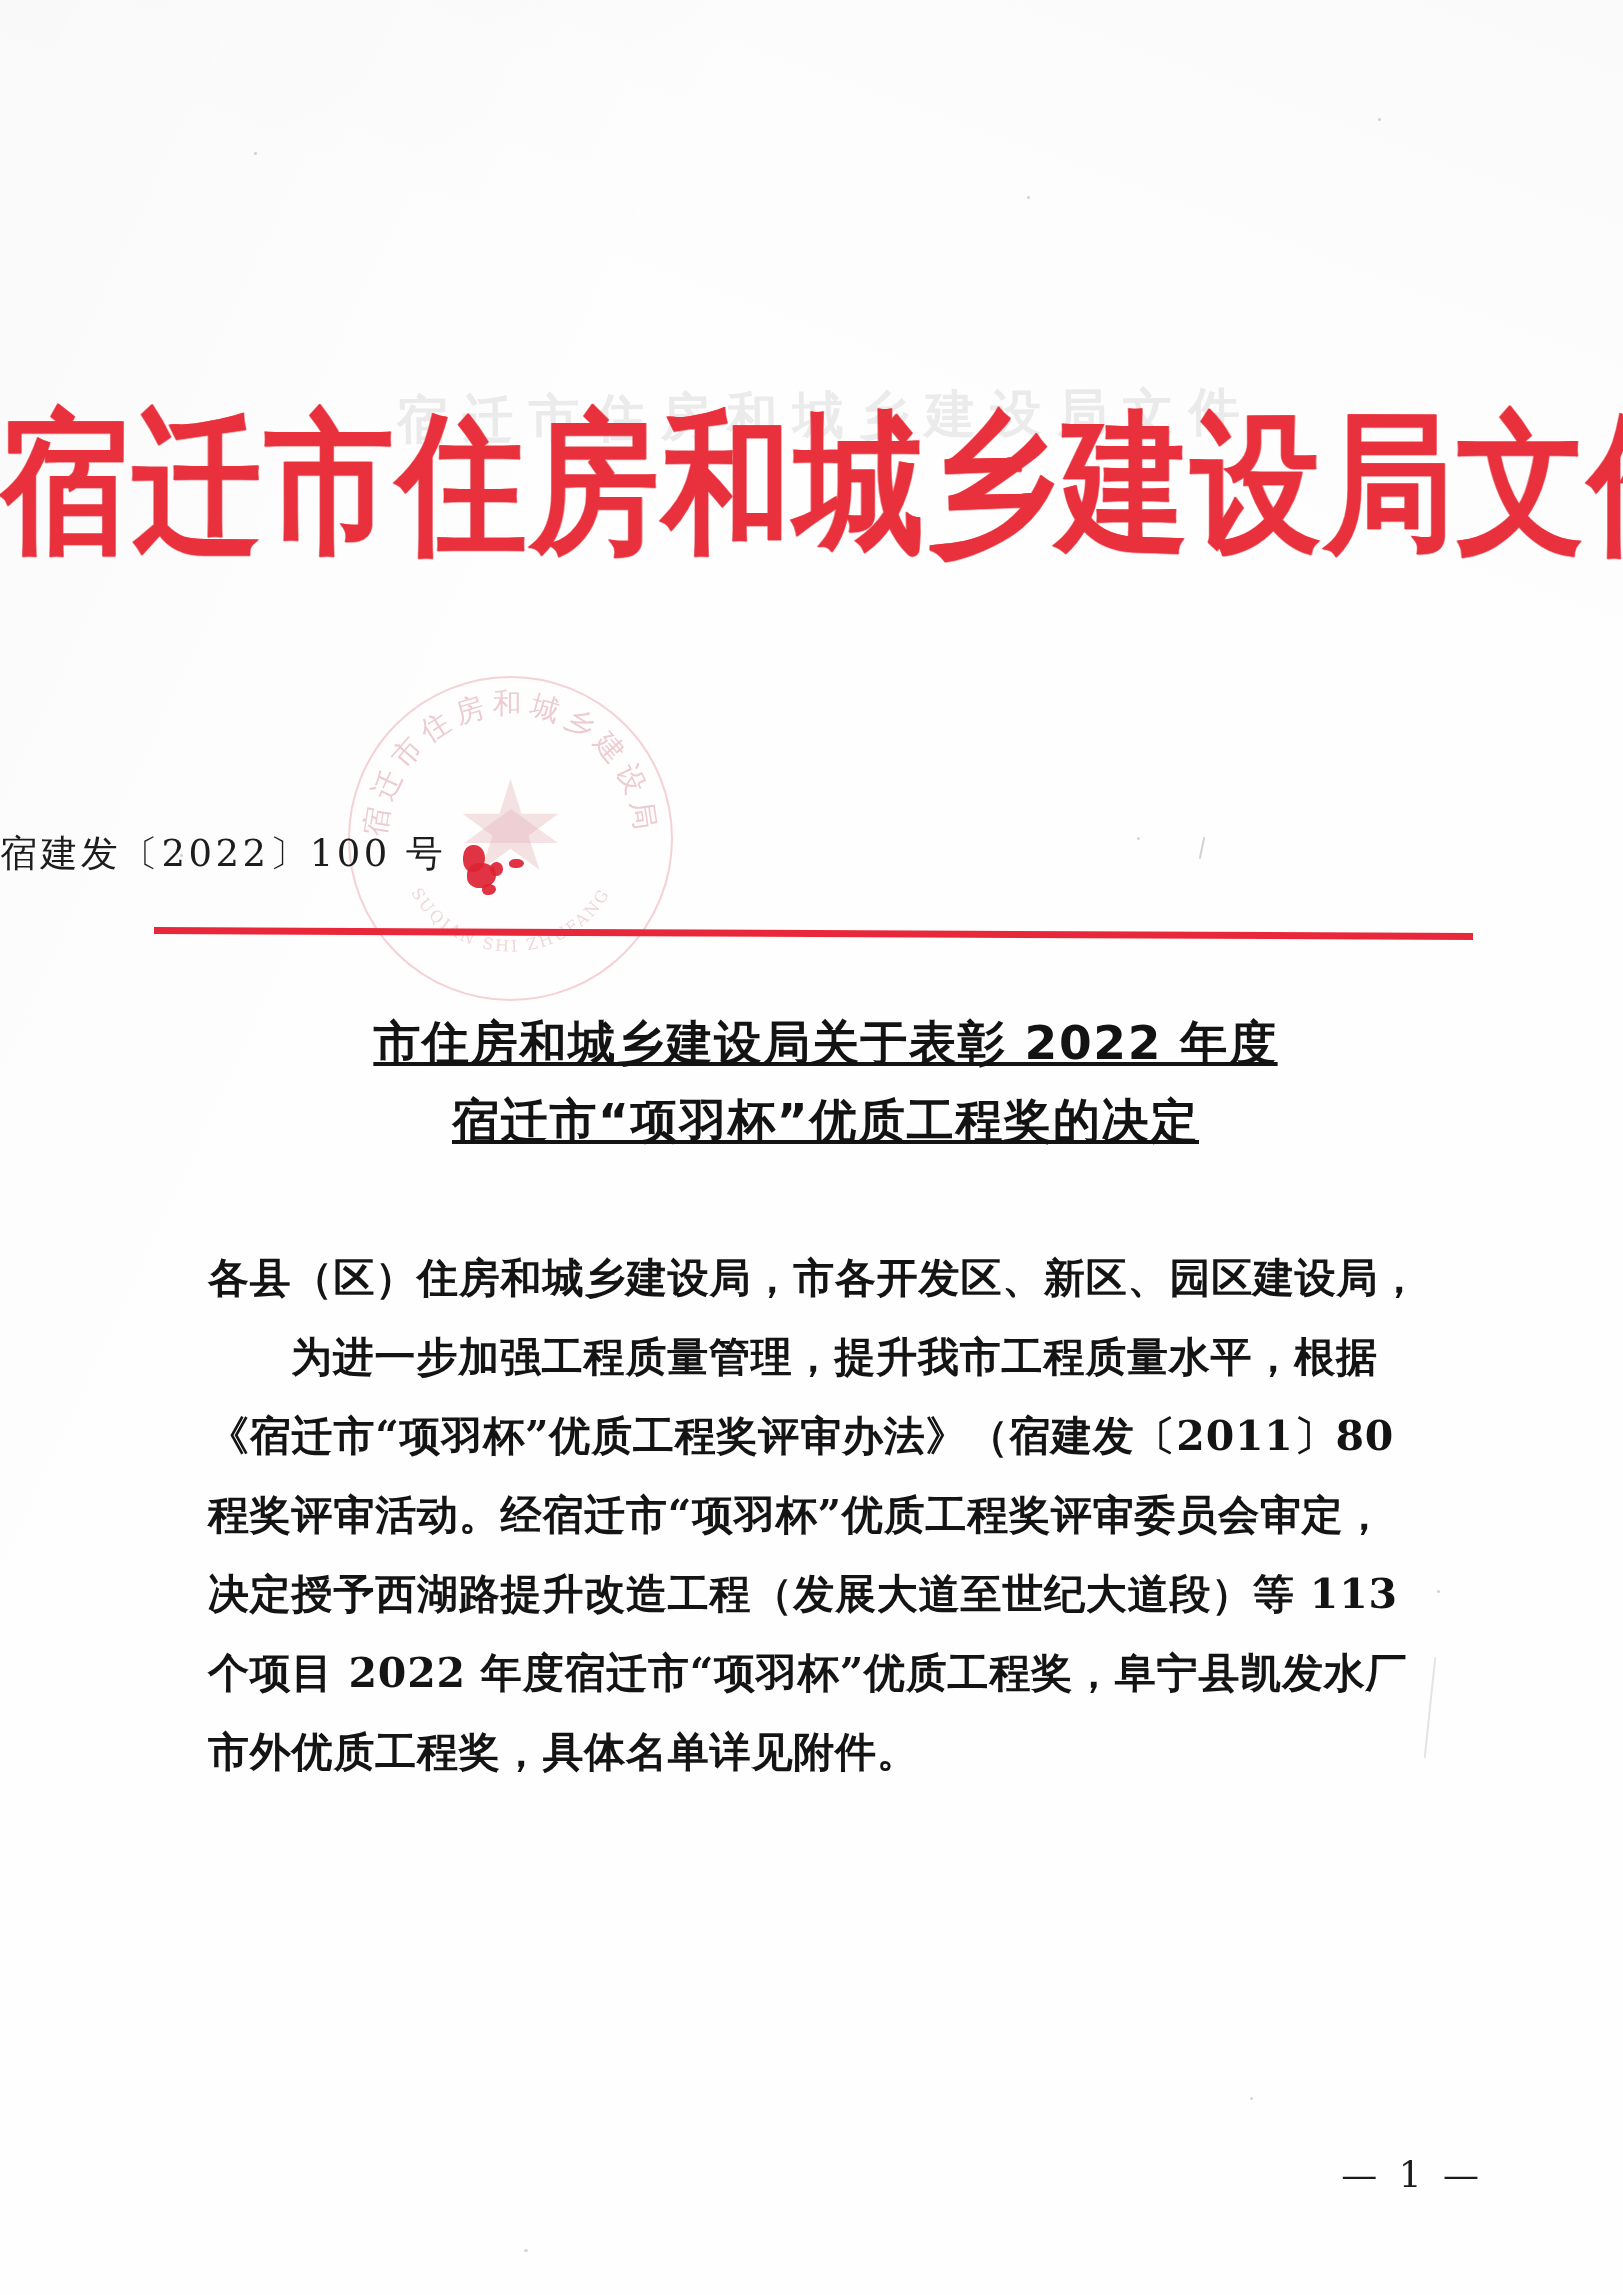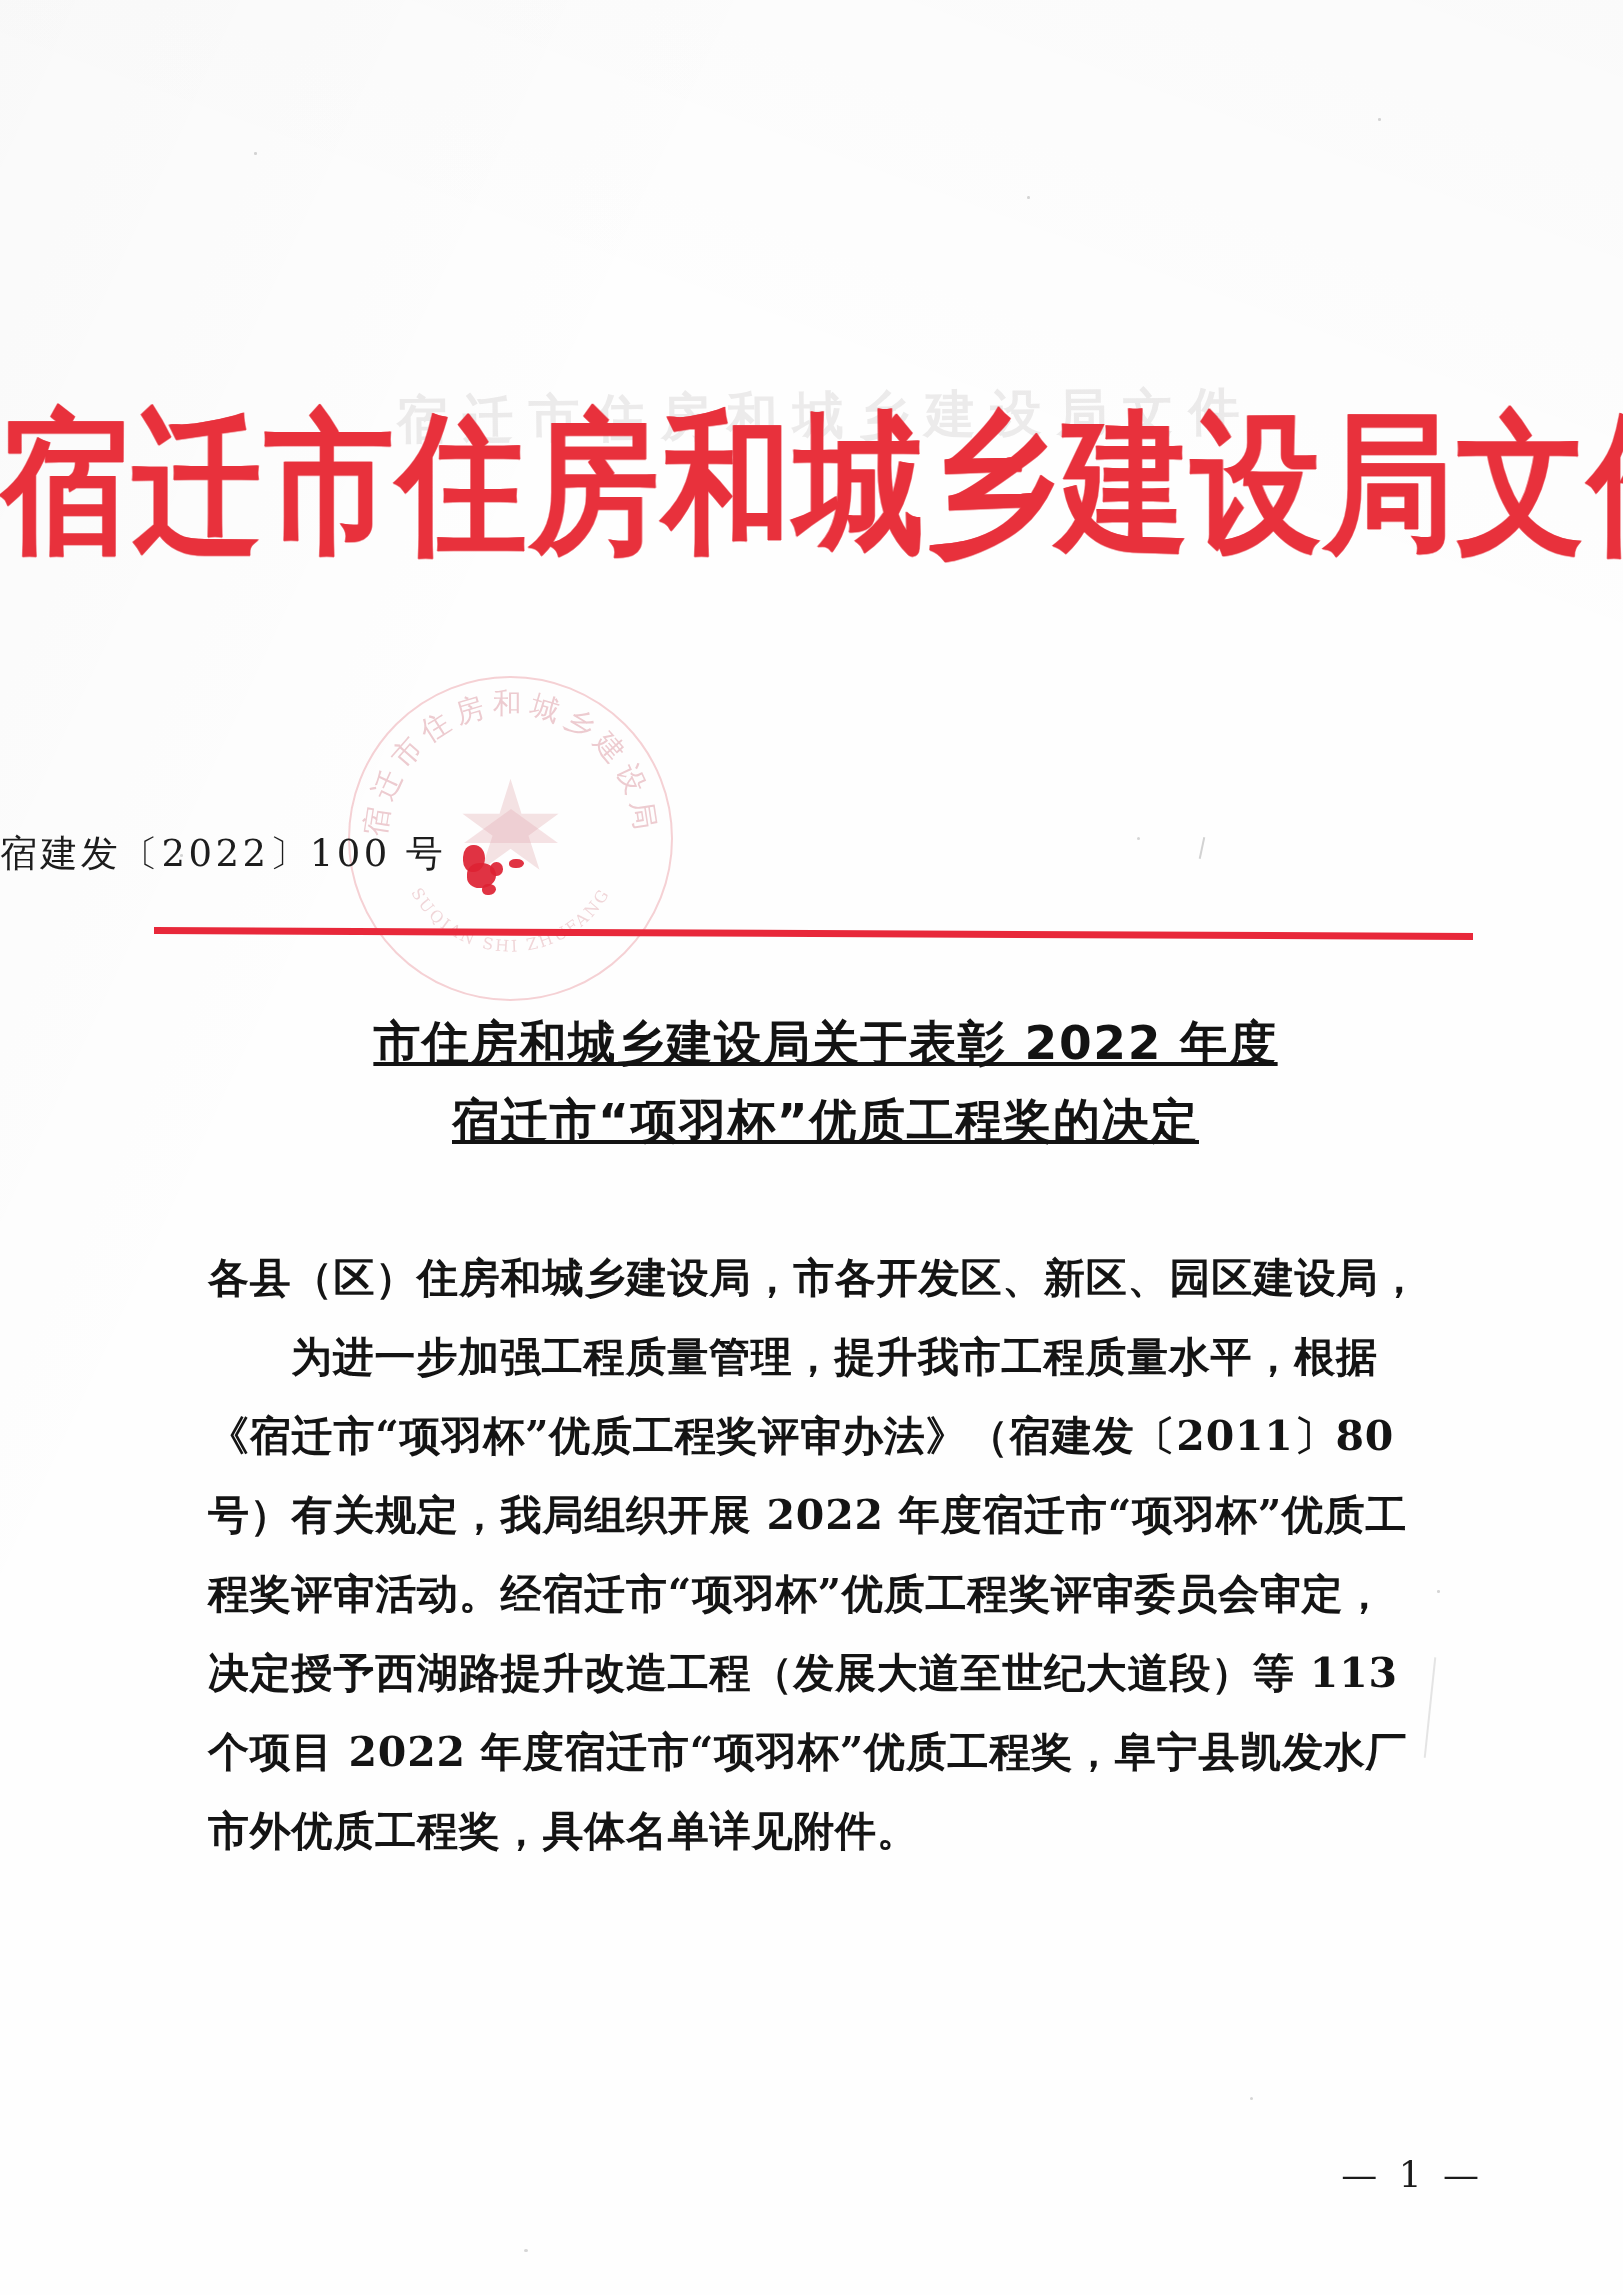--- a/index.html
+++ b/index.html
@@ -239,21 +239,20 @@
 
   <div class="doctitle">
     <span class="tl">市住房和城乡建设局关于表彰 2022 年度</span>
     <span class="tl">宿迁市“项羽杯”优质工程奖的决定</span>
   </div>
 
   <div class="body">
     <span class="ln">各县（区）住房和城乡建设局，市各开发区、新区、园区建设局，</span>
     <span class="ln indent">为进一步加强工程质量管理，提升我市工程质量水平，根据</span>
     <span class="ln">《宿迁市“项羽杯”优质工程奖评审办法》（宿建发〔2011〕80</span>
-    <span class="ln">号）有关规定，我局组织开展 2022 年度宿迁市“项羽杯”优质工</span>
     <span class="ln">程奖评审活动。经宿迁市“项羽杯”优质工程奖评审委员会审定，</span>
     <span class="ln">决定授予西湖路提升改造工程（发展大道至世纪大道段）等 113</span>
     <span class="ln">个项目 2022 年度宿迁市“项羽杯”优质工程奖，阜宁县凯发水厂</span>
     <span class="ln">市外优质工程奖，具体名单详见附件。</span>
   </div>
 
   <div class="pagenum">— 1 —</div>
 
   <div class="speck" style="left:254px; top:152px; width:2.5px; height:2.5px;"></div>
   <div class="speck" style="left:1027px; top:196px; width:2.5px; height:3.4px;"></div>

